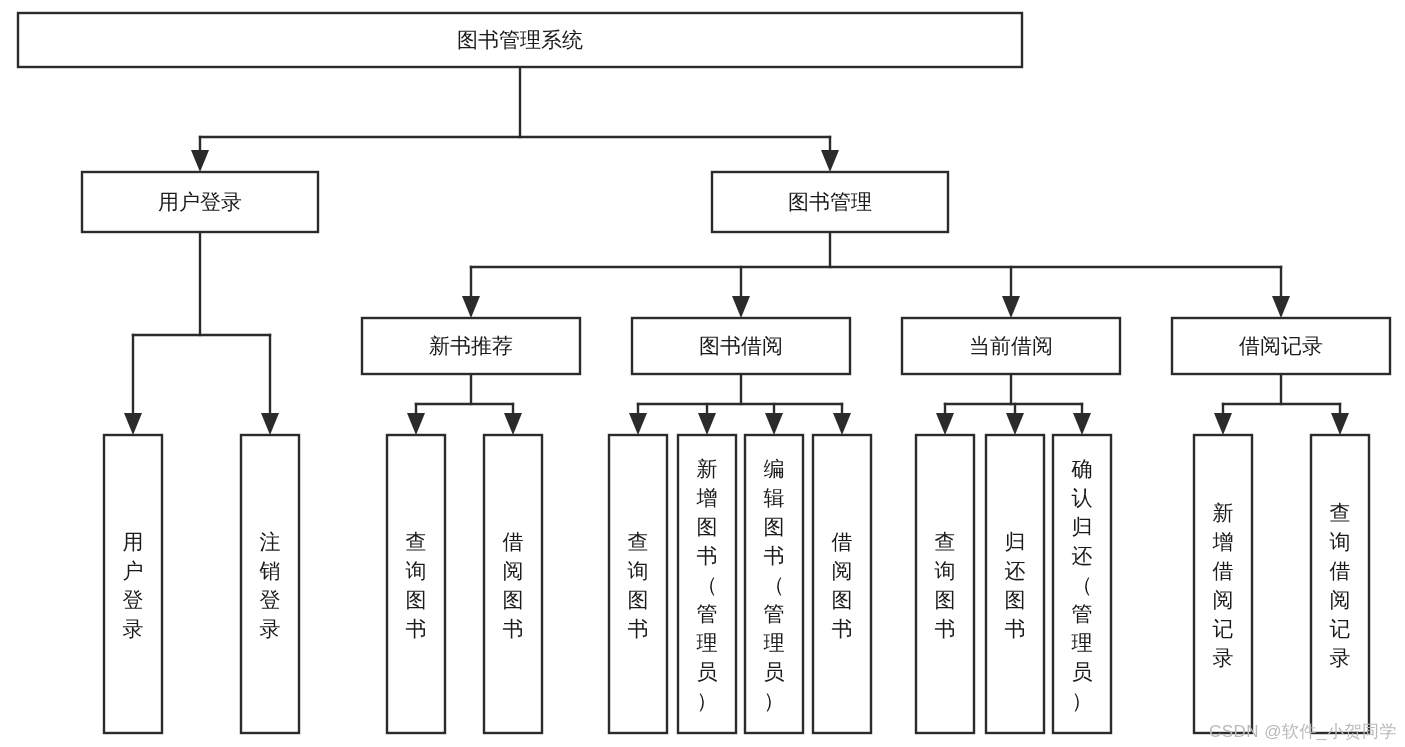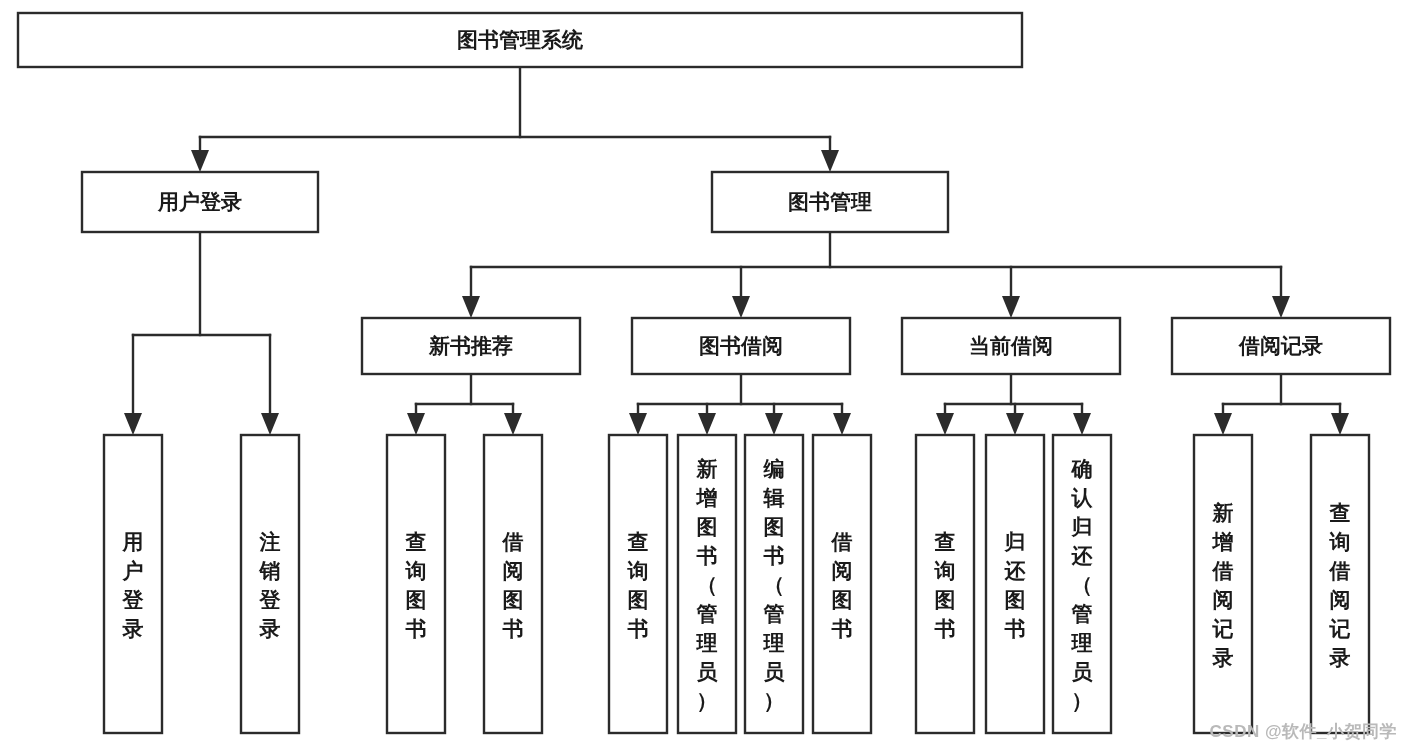--- a/index.html
+++ b/index.html
@@ -12,21 +12,20 @@
     width: 1405px;
     height: 747px;
     font-family: "Liberation Sans", "DejaVu Sans", sans-serif;
     overflow: hidden;
     position: relative;
   }
   #diagram-root {
     position: relative;
     width: 1405px;
     height: 747px;
-    font-weight: bold;
   }
   svg#flow-svg {
     position: absolute;
     left: 0;
     top: 0;
     width: 1405px;
     height: 747px;
     display: block;
   }
   .node-box {

